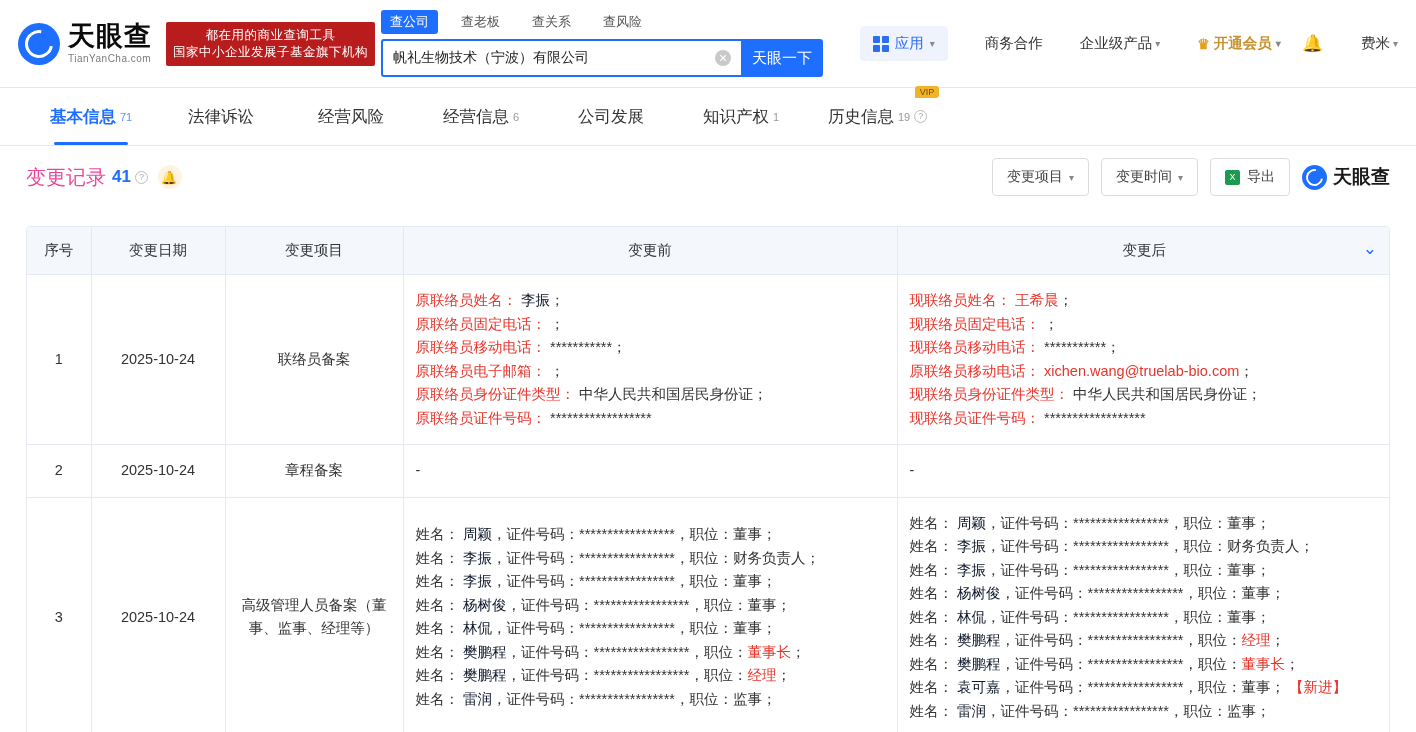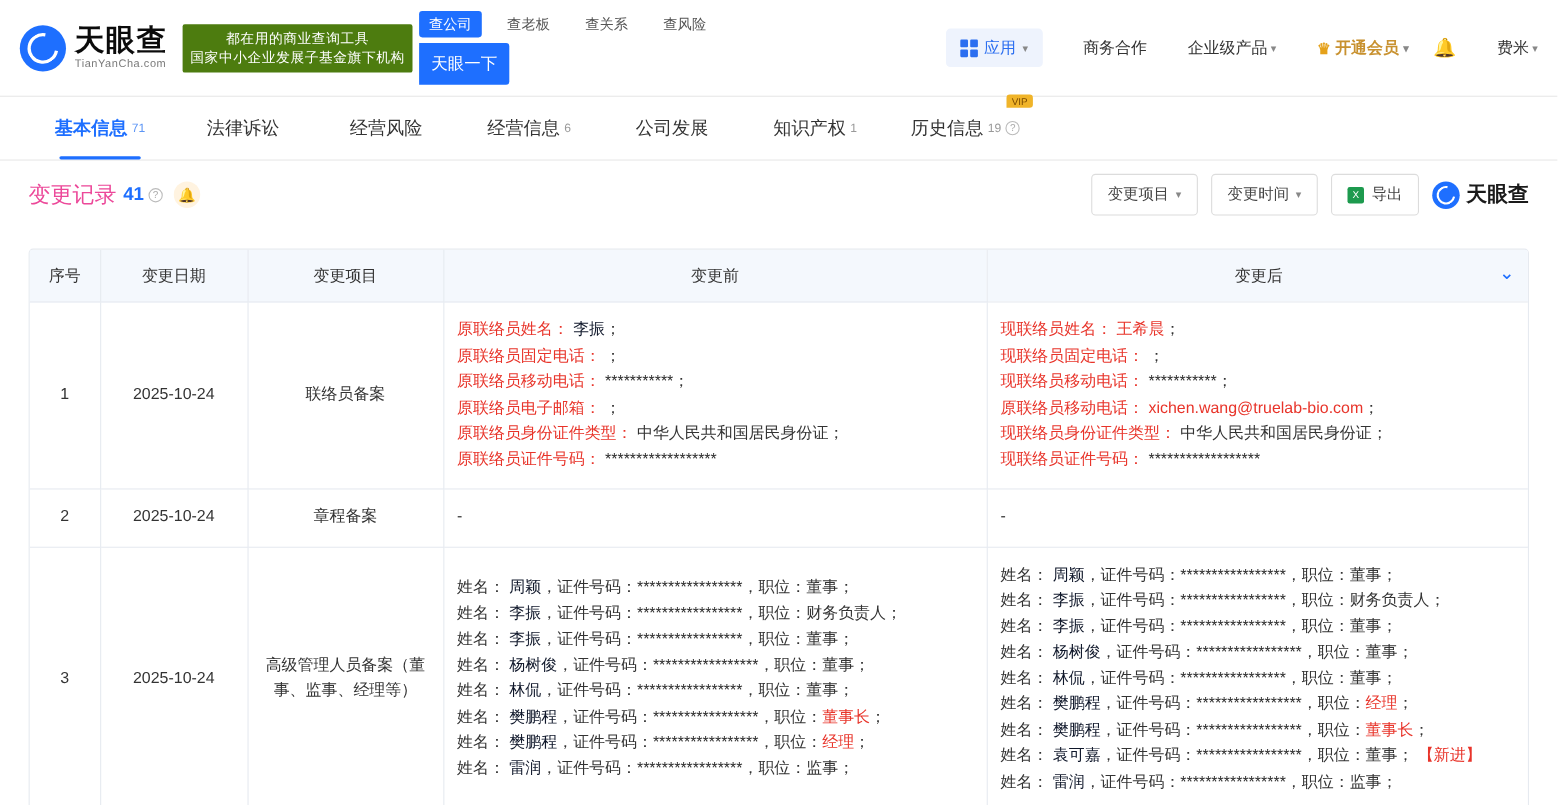--- a/index.html
+++ b/index.html
@@ -24,21 +24,21 @@
   }
   .logo-mark::after {
     content: ""; width: 22px; height: 22px;
     border: 3px solid #fff; border-radius: 50%;
     border-right-color: transparent; transform: rotate(-35deg);
   }
   .logo-text { display: flex; flex-direction: column; line-height: 1; }
   .logo-cn { font-size: 27px; font-weight: bold; color: #0b0b0b; letter-spacing: 1px; }
   .logo-en { font-size: 10px; color: #7a7a7a; letter-spacing: .5px; margin-top: 4px; }
   .promo {
-    margin-left: 14px; background: #4d7c0f; color: #fff;
+    margin-left: 14px; background: #b91c1c; color: #fff;
     font-size: 12.5px; line-height: 17px; padding: 5px 7px;
     border-radius: 2px; text-align: center; letter-spacing: .5px;
   }
   .search-block { margin-left: 6px; position: relative; width: 452px; }
   .search-tabs { display: flex; gap: 14px; align-items: center; margin-bottom: 5px; }
   .search-tab {
     font-size: 13px; color: #555; padding: 3px 9px; border-radius: 3px; cursor: pointer;
   }
   .search-tab.active { background: #1e6fff; color: #fff; }
   .search-row { display: flex; align-items: stretch; }
@@ -179,20 +179,24 @@
   </div>
 
   <div class="search-block">
     <div class="search-tabs">
       <span class="search-tab active">查公司</span>
       <span class="search-tab">查老板</span>
       <span class="search-tab">查关系</span>
       <span class="search-tab">查风险</span>
     </div>
     <div class="search-row">
+      <div class="search-input-wrap">
+        <input class="search-input" type="text" value="帆礼生物技术（宁波）有限公司" style="">
+        <span class="clear-icon">✕</span>
+      </div>
       <button class="search-btn">天眼一下</button>
     </div>
   </div>
 
   <div class="header-right">
     <div class="app-btn">
       <span class="app-grid">
           <i></i>
           <i></i>
           <i></i>

